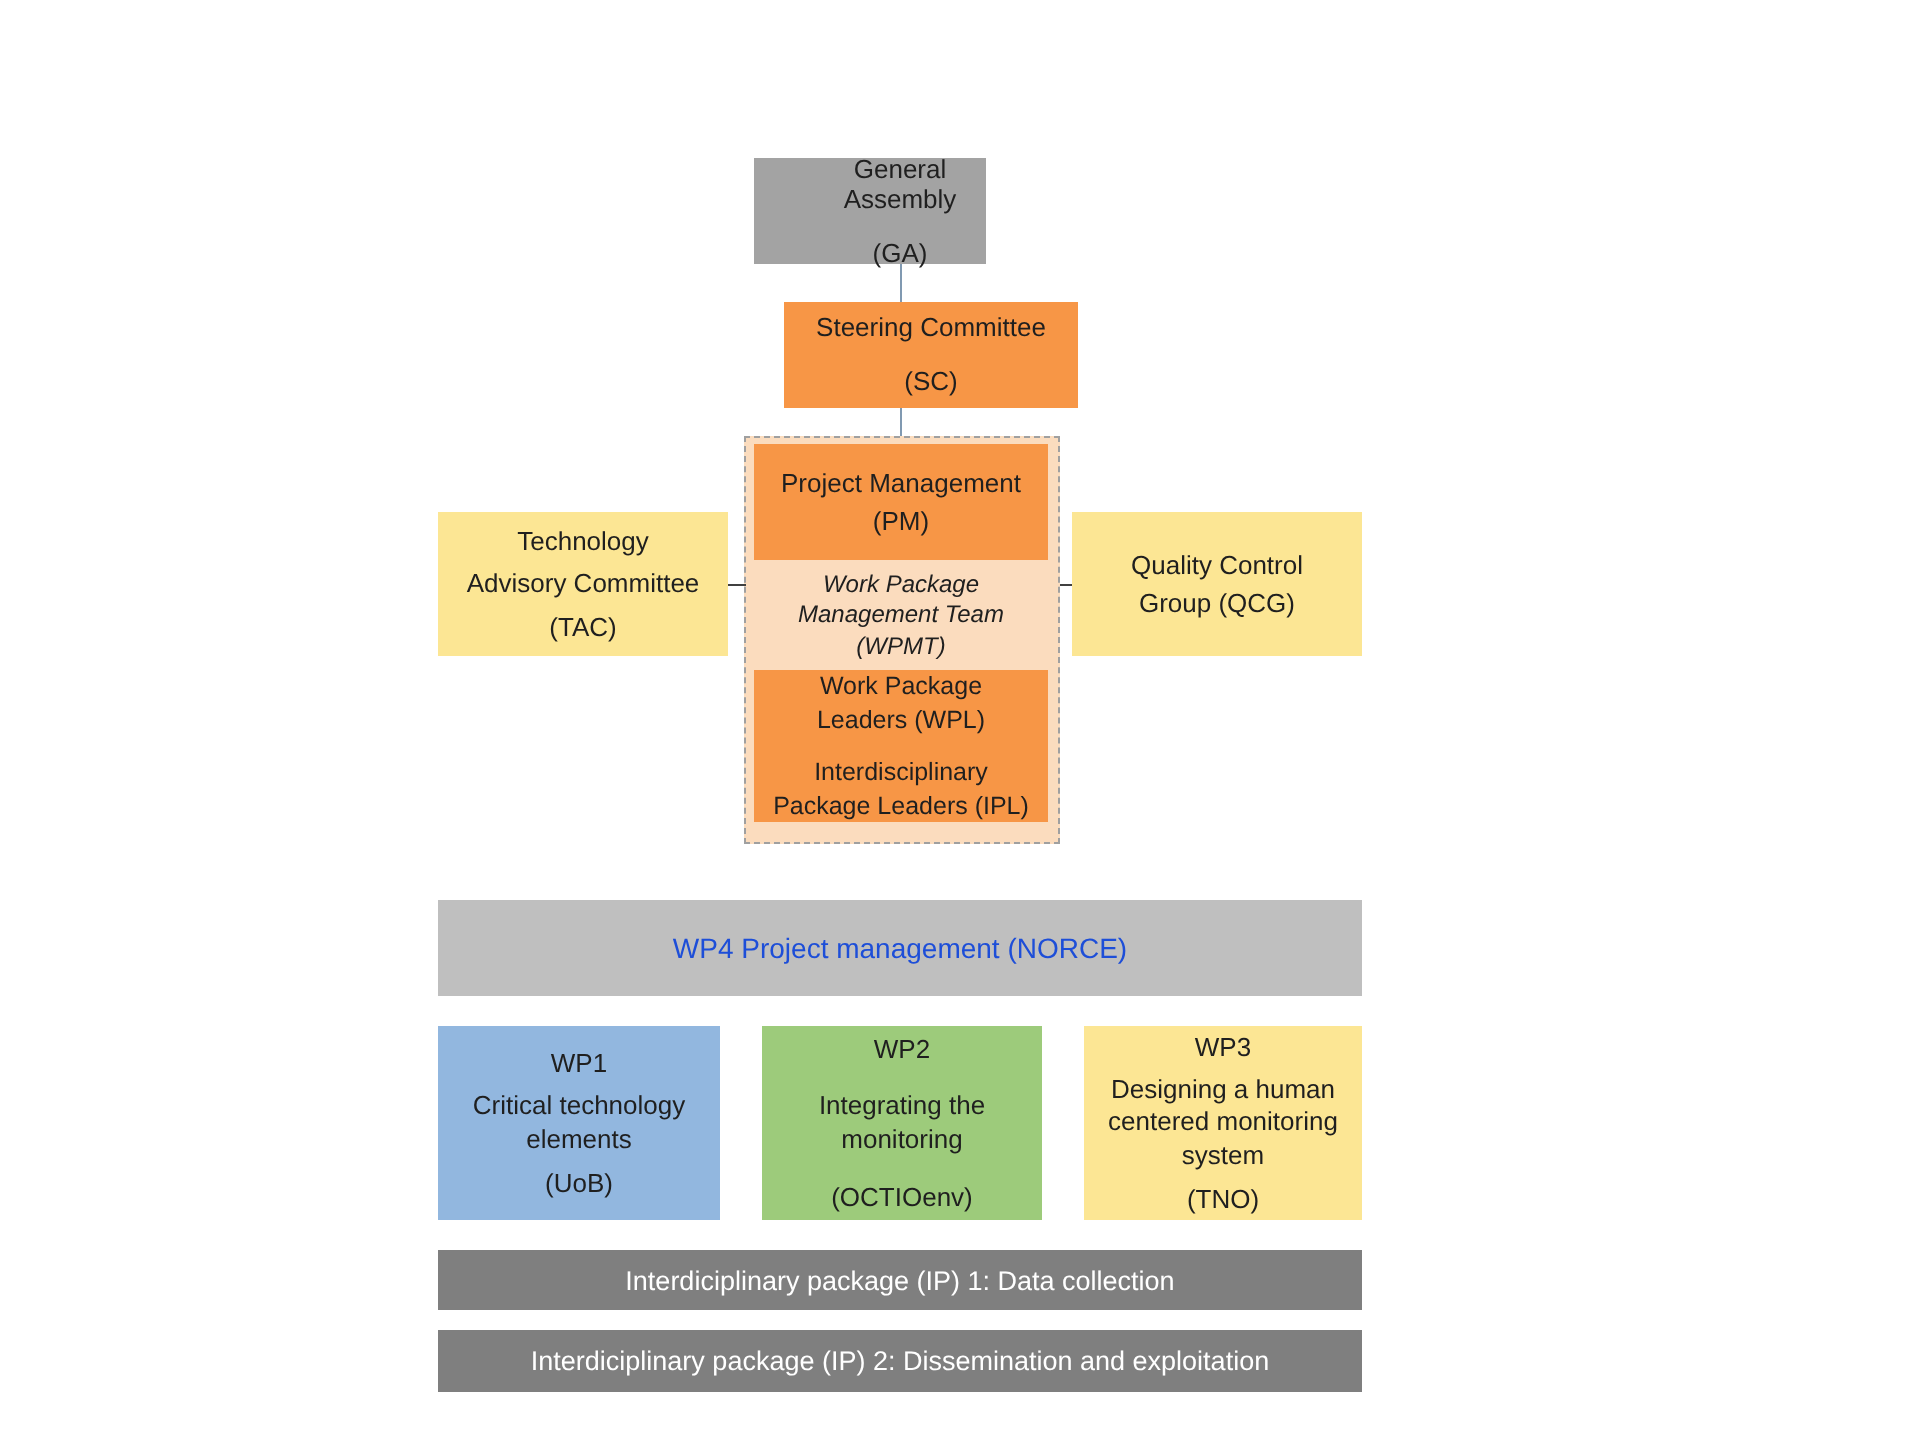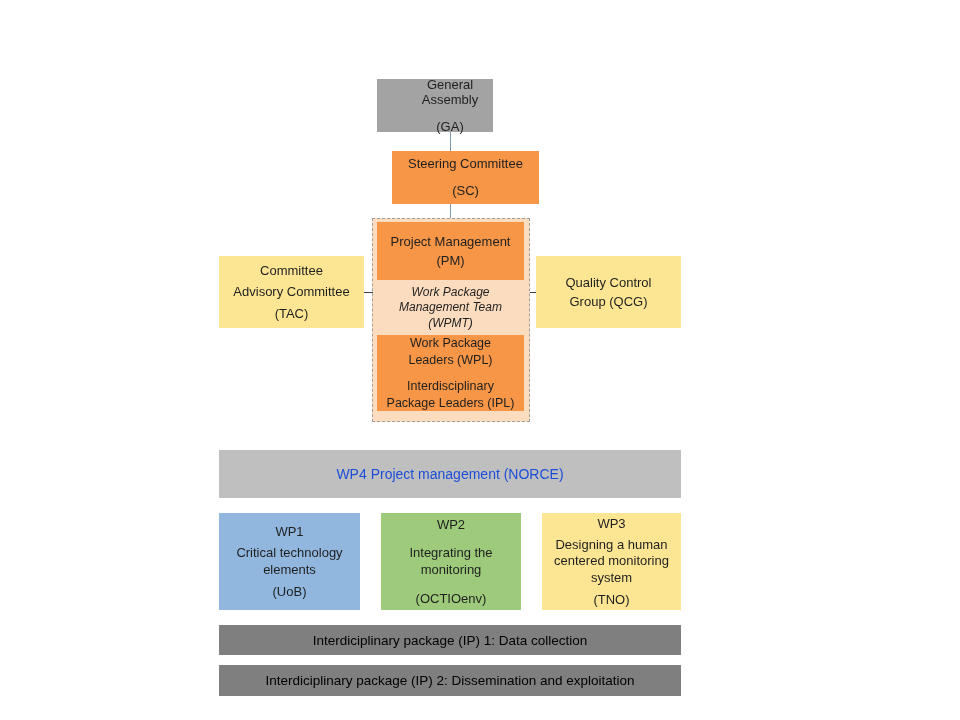--- a/index.html
+++ b/index.html
@@ -54,21 +54,21 @@
   .hr { left:530px; top:292px; width:6px; }
 
   
   .bar {
     position:absolute;
     display:flex; align-items:center; justify-content:center;
     text-align:center;
   }
   .wp4 { left:219px; top:450px; width:462px; height:48px; background:#BFBFBF;
          font-size:14px; color:#1d4ed8; }
-  .ip  { background:#7F7F7F; color:#000000; font-size:13.5px; }
+  .ip  { background:#7F7F7F; color:#ffffff; font-size:13.5px; }
   .ip1 { left:219px; top:625px; width:462px; height:30px; }
   .ip2 { left:219px; top:665px; width:462px; height:31px; }
 
   
   .wp { top:513px; height:97px; gap:6px; padding:0 6px; }
   .wp .desc { line-height:1.25; }
   .wp1 { position:absolute; left:219px; width:141px; background:#92B7DF; }
   .wp2 { position:absolute; left:381px; width:140px; background:#9DCB7B;gap:13px; }
   .wp3 { position:absolute; left:542px; width:139px; background:#FCE694; }
 </style>
@@ -105,21 +105,21 @@
   </div>
 
   <div class="node wpl">
     <div>Work Package</div>
     <div>Leaders (WPL)</div>
     <div class="para-gap">Interdisciplinary</div>
     <div>Package Leaders (IPL)</div>
   </div>
 
   <div class="node tac">
-    <div>Committee</div>
+    <div>Technology</div>
     <div>Advisory Committee</div>
     <div>(TAC)</div>
   </div>
 
   <div class="hline hl"></div>
   <div class="hline hr"></div>
 
   <div class="node qcg">
     <div>Quality Control</div>
     <div>Group (QCG)</div>

